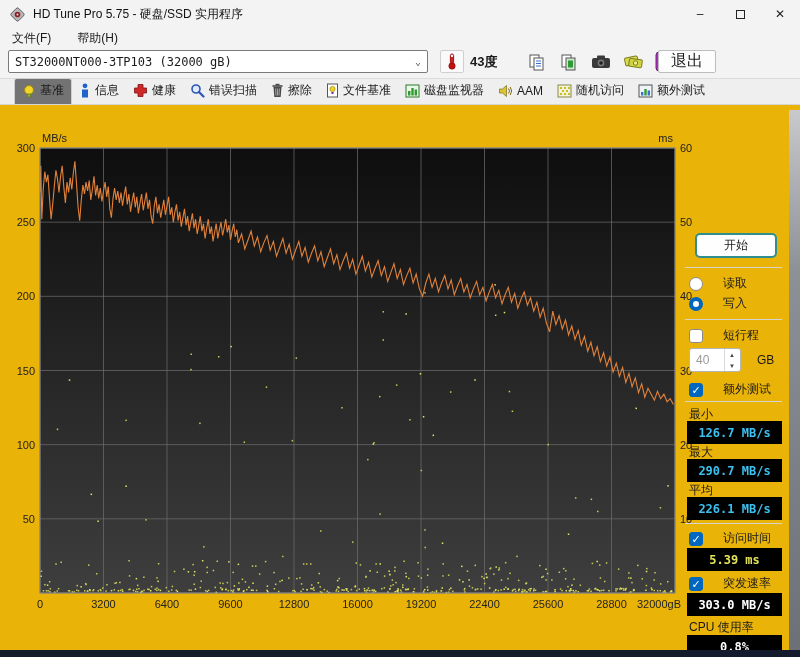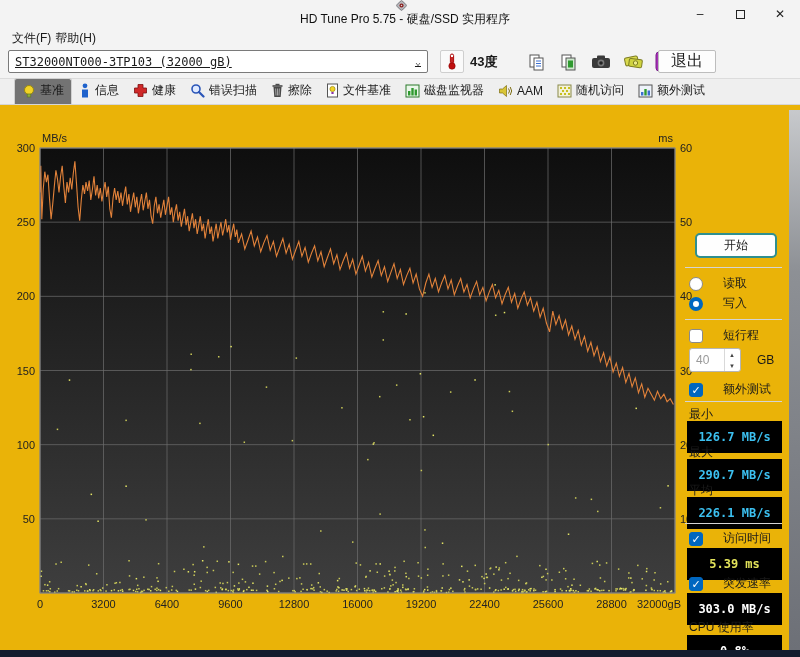--- a/index.html
+++ b/index.html
@@ -1,33 +1,33 @@
 <!DOCTYPE html>
 <html><head>
 <meta charset="utf-8">
 <style>
   * { margin:0; padding:0; box-sizing:border-box; }
   body { font-family:"Liberation Sans","DejaVu Sans",sans-serif; font-size:12px; color:#1a1a1a; }
   .window { position:relative; width:800px; height:657px; background:#f3f3f3; overflow:hidden; }
 
   
-  .titlebar { position:absolute; left:0; top:0; width:100%; height:28px; background:#f3f3f3; display:flex; align-items:center; padding-left:10px;flex-direction:column; }
+  .titlebar { position:absolute; left:0; top:0; width:100%; height:28px; background:#f3f3f3; display:flex; align-items:center; padding-left:10px; }
   .titlebar .app-icon { width:15px; height:15px; margin-right:8px; }
   .title-text { font-size:12px; color:#111; }
   .win-controls { position:absolute; right:0; top:0; height:28px; display:flex; }
   .win-btn { width:40px; height:28px; display:flex; align-items:center; justify-content:center; font-size:12px; color:#222; }
   .maxi-box { width:9px; height:9px; border:1px solid #222; }
 
   
-  .menubar { position:absolute; left:0; top:28px; width:100%; height:20px; display:flex; align-items:center; padding-left:10px; }
+  .menubar { position:absolute; left:0; top:28px; width:100%; height:20px; display:flex; align-items:center; padding-left:10px; gap:22px; }
   .menu-item { padding:1px 2px; }
 
   
   .toolbar { position:absolute; left:0; top:48px; width:100%; height:29px; display:flex; align-items:center; }
-  .drive-select { position:absolute; left:8px; top:2px; width:420px; height:23px; background:#fff; border:1px solid #7a7a7a; border-radius:2px; display:flex; align-items:center; padding:0 6px; font-family:"DejaVu Sans Mono",monospace; font-size:12px;text-decoration:underline; }
+  .drive-select { position:absolute; left:8px; top:2px; width:420px; height:23px; background:#fff; border:1px solid #7a7a7a; border-radius:2px; display:flex; align-items:center; padding:0 6px; font-family:"DejaVu Sans Mono",monospace; font-size:12px; }
   .drive-select .chev { margin-left:auto; color:#444; font-size:10px; }
   .temp-wrap { position:absolute; left:440px; top:2px; height:23px; display:flex; align-items:center; gap:6px; }
   .temp-btn { width:24px; height:23px; background:#fafafa; border:1px solid #cfcfcf; border-radius:2px; display:flex; align-items:center; justify-content:center; }
   .temp-val { font-weight:bold; font-size:13px; }
   .tb-icons { position:absolute; left:524px; top:2px; display:flex; gap:6px; }
   .tb-btn { width:26px; height:23px; display:flex; align-items:center; justify-content:center; border-radius:2px; }
   .exit-btn { position:absolute; left:658px; top:2px; width:58px; height:23px; background:#fdfdfd; border:1px solid #bdbdbd; border-radius:2px; display:flex; align-items:center; justify-content:center; font-size:16px; }
 
   
   .tabbar { position:absolute; left:0; top:78px; width:100%; height:27px; background:#efefef; border-top:1px solid #dcdcdc; border-bottom:1px solid #d6d6d6; display:flex; align-items:flex-end; padding-left:14px; }
@@ -47,21 +47,21 @@
   .radio { width:14px; height:14px; border-radius:50%; border:1px solid #8a8a8a; background:#fff; }
   .radio.sel { border:4px solid #0067c0; }
   .chk { width:14px; height:14px; border-radius:3px; border:1px solid #8a8a8a; background:#fff; }
   .chk.on { background:#0067c0; border-color:#0067c0; color:#fff; font-size:11px; line-height:13px; text-align:center; }
   .num-input { position:absolute; height:24px; background:#fff; border:1px solid #b5b5b5; border-radius:3px; display:flex; }
   .num-input input { width:34px; border:none; outline:none; padding-left:6px; font-size:12px; font-family:inherit; background:transparent; }
   .num-input input.dim { color:#9a9a9a; }
   .spin { width:15px; display:flex; flex-direction:column; border-left:1px solid #d9d9d9; }
   .spin span { flex:1; font-size:6px; color:#444; display:flex; align-items:center; justify-content:center; }
   .plabel { position:absolute; font-size:12px; color:#1a1a1a; }
-  .statbox { position:absolute; left:2px; width:95px; height:32px; background:#000; display:flex; align-items:center; justify-content:center; font-family:"DejaVu Sans Mono",monospace; font-weight:bold; font-size:12px; }
+  .statbox { position:absolute; left:2px; width:95px; height:23px; background:#000; display:flex; align-items:center; justify-content:center; font-family:"DejaVu Sans Mono",monospace; font-weight:bold; font-size:12px; }
 
   .right-edge { position:absolute; right:0; top:110px; width:11px; height:540px; background:linear-gradient(#c7c9cc 0%, #8d9095 30%, #6d7077 100%); }
   .bottom-strip { position:absolute; left:0; bottom:0; width:100%; height:7px; background:#141b2d; }
 </style>
 </head>
 <body>
 
 <div class="window">
 
   <div class="titlebar">

